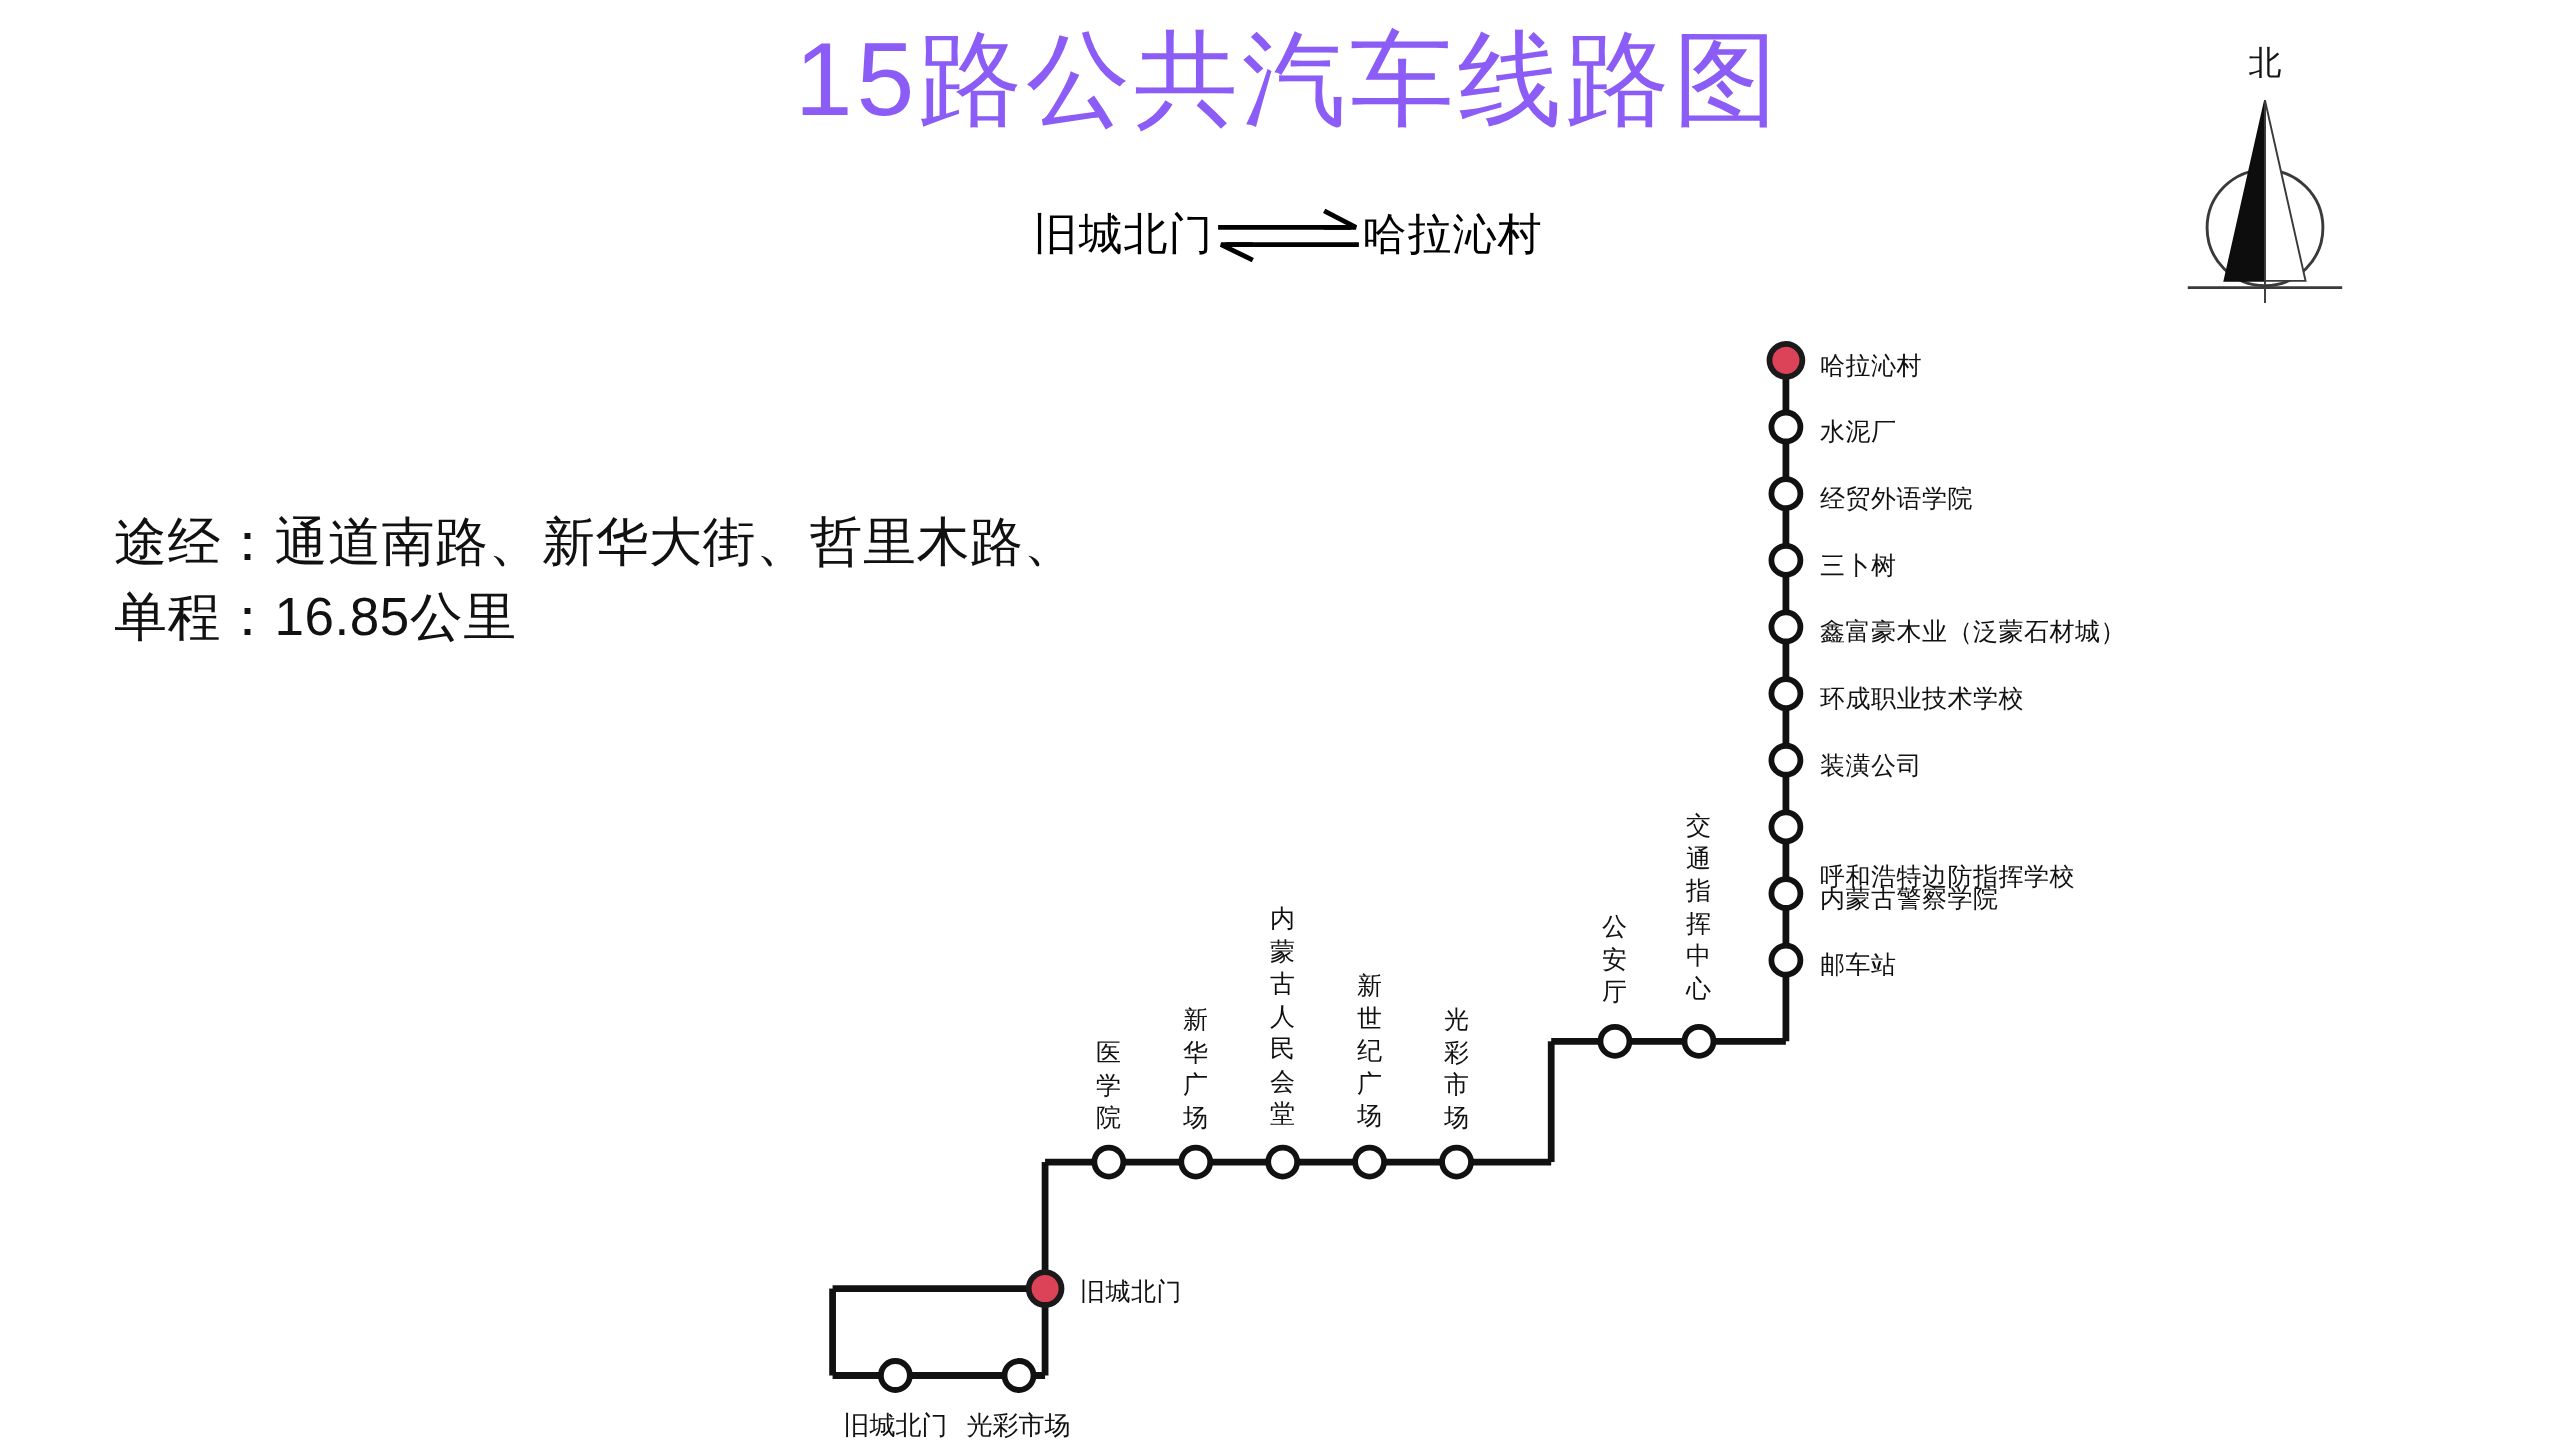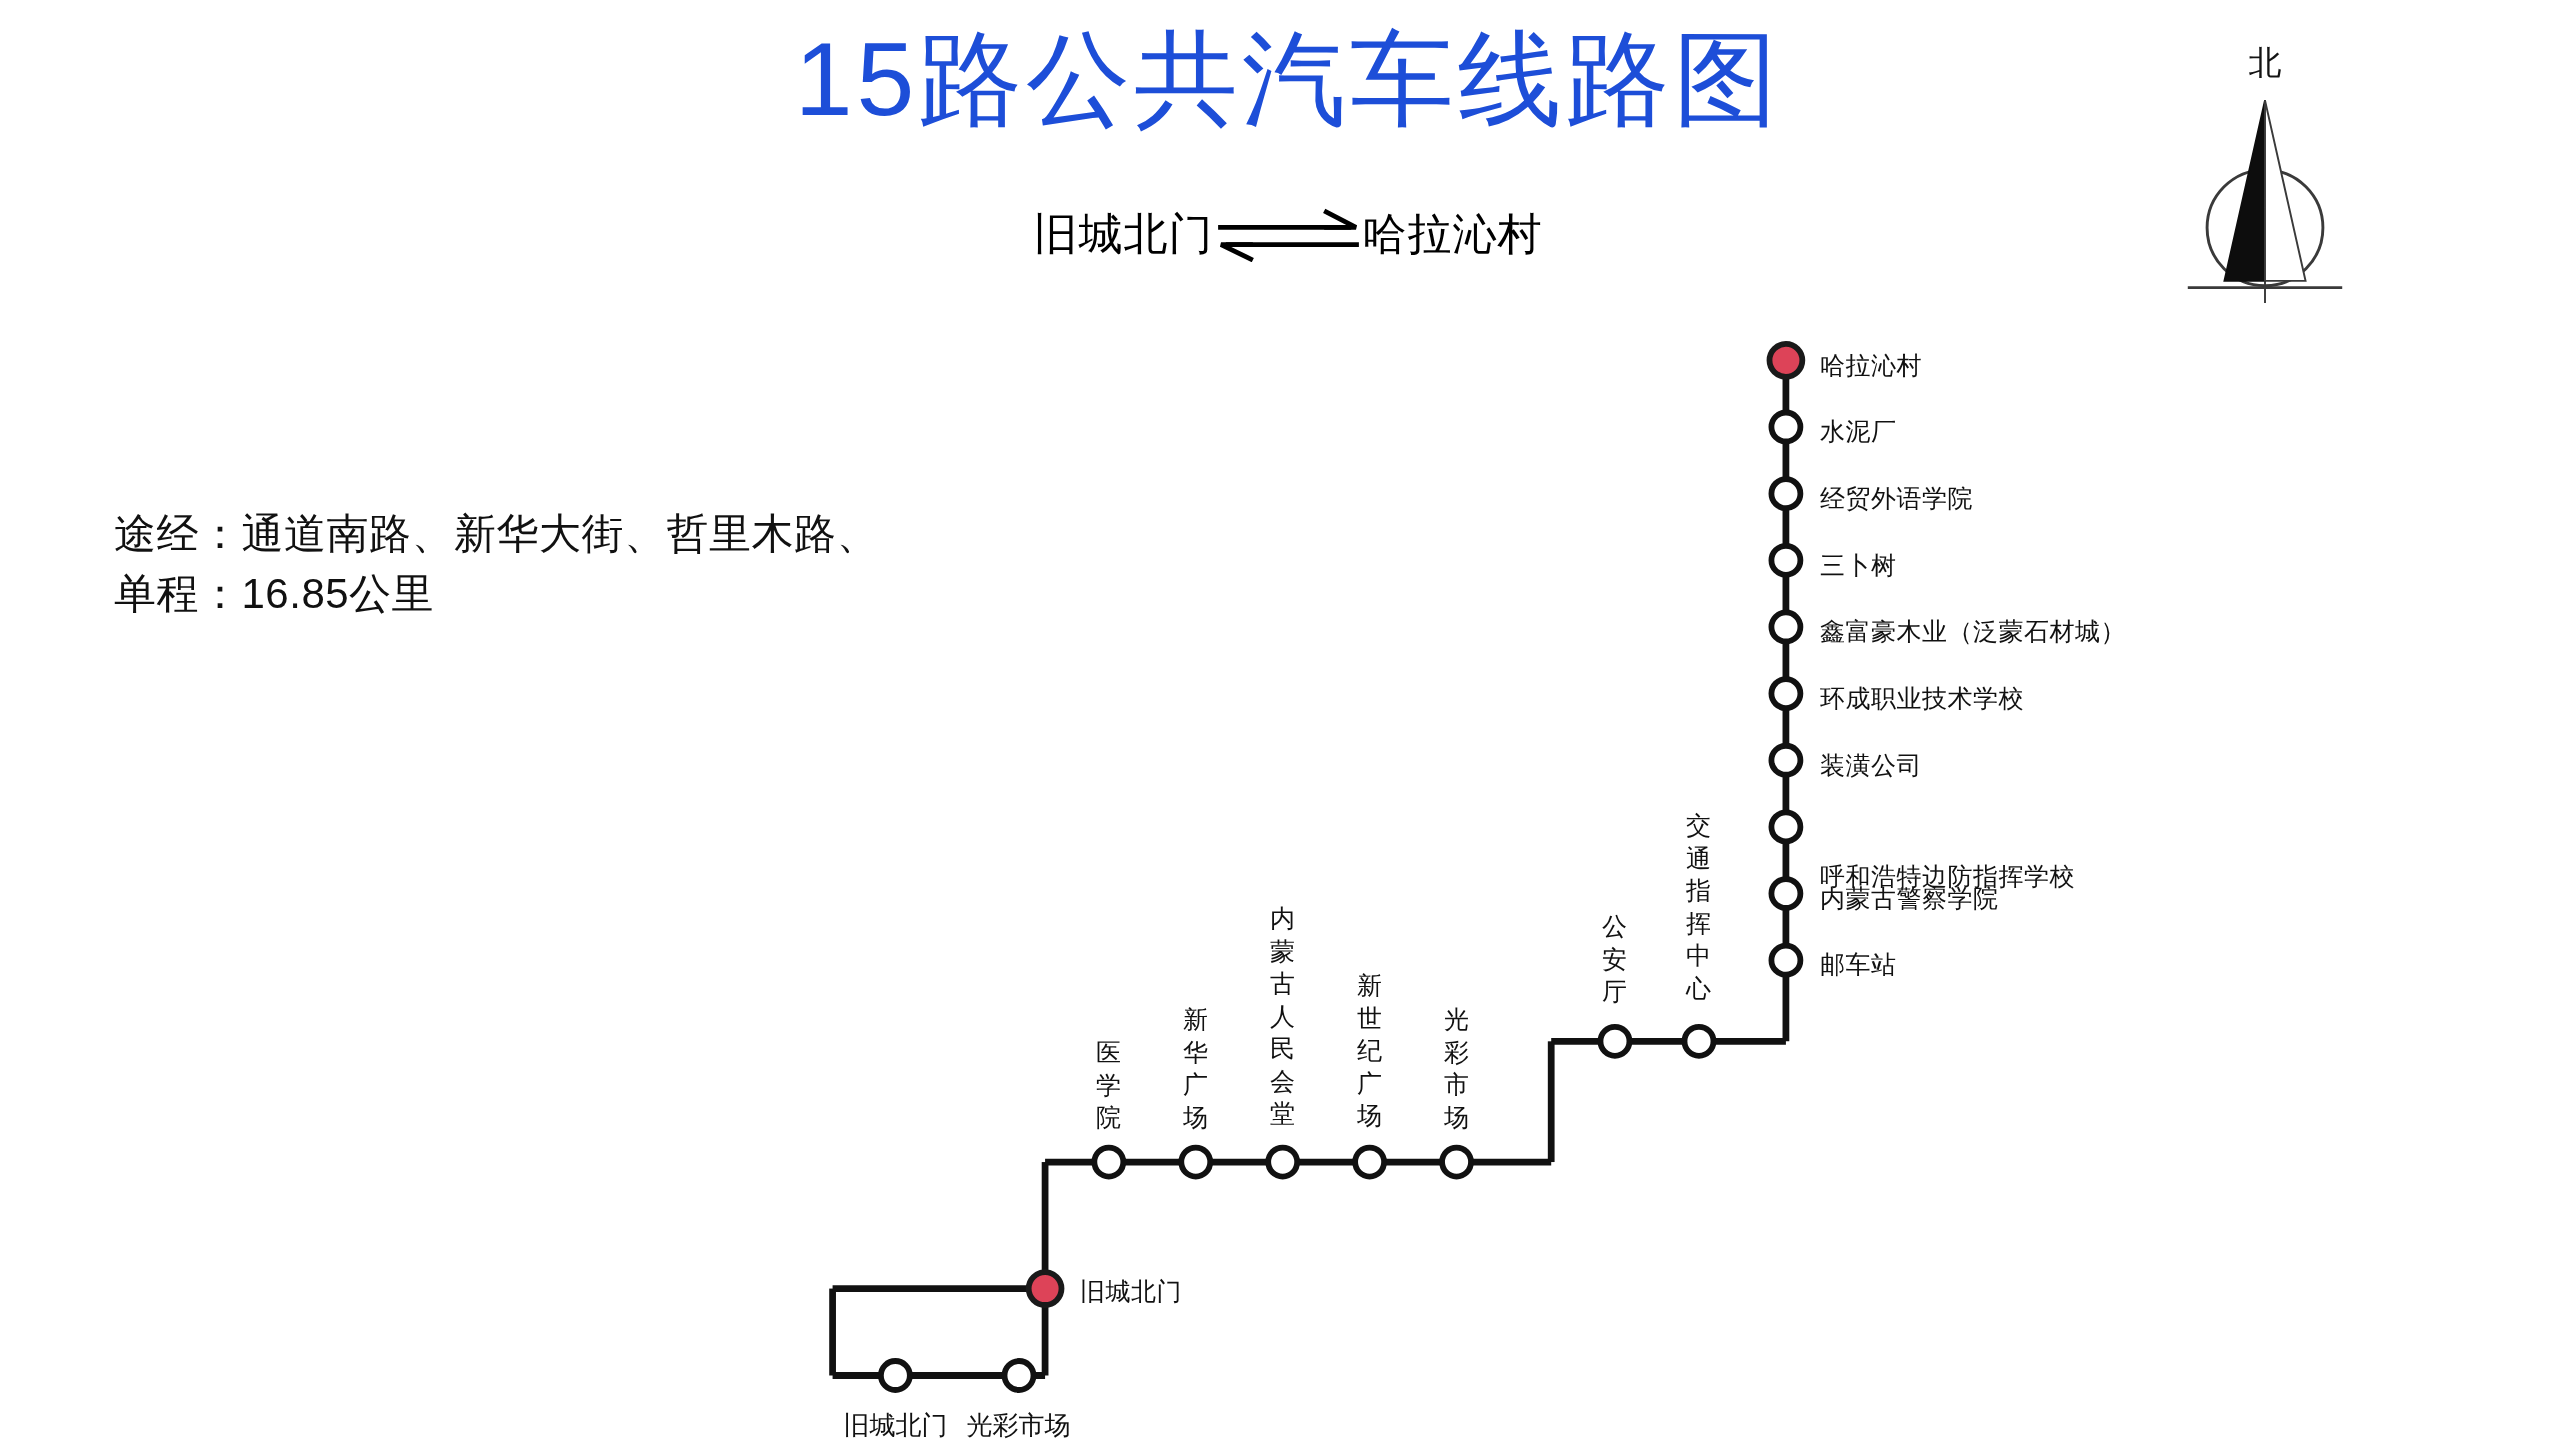--- a/index.html
+++ b/index.html
@@ -23,21 +23,21 @@
   #map-title {
     position: absolute;
     left: 0;
     top: 21px;
     width: 2576px;
     text-align: center;
     font-size: 104px;
     line-height: 1.12;
     letter-spacing: 3.9px;
     font-weight: 400;
-    color: #1d4ed8;
+    color: #8b5cf6;
     white-space: nowrap;
   }
   #subtitle-row {
     position: absolute;
     left: 0;
     top: 205px;
     width: 2576px;
     display: flex;
     align-items: center;
     justify-content: center;
@@ -80,21 +80,21 @@
     width: 174px;
     height: 222px;
   }
 
   
   #route-info {
     position: absolute;
     left: 114px;
     top: 504px;
     width: 966px;
-    font-size: 42px;
+    font-size: 53px;
     line-height: 1.42;
     color: #111111;
     letter-spacing: 0.5px;
   }
   #route-info div { white-space: nowrap; }
 
   
   #route-svg {
     position: absolute;
     left: 0;

